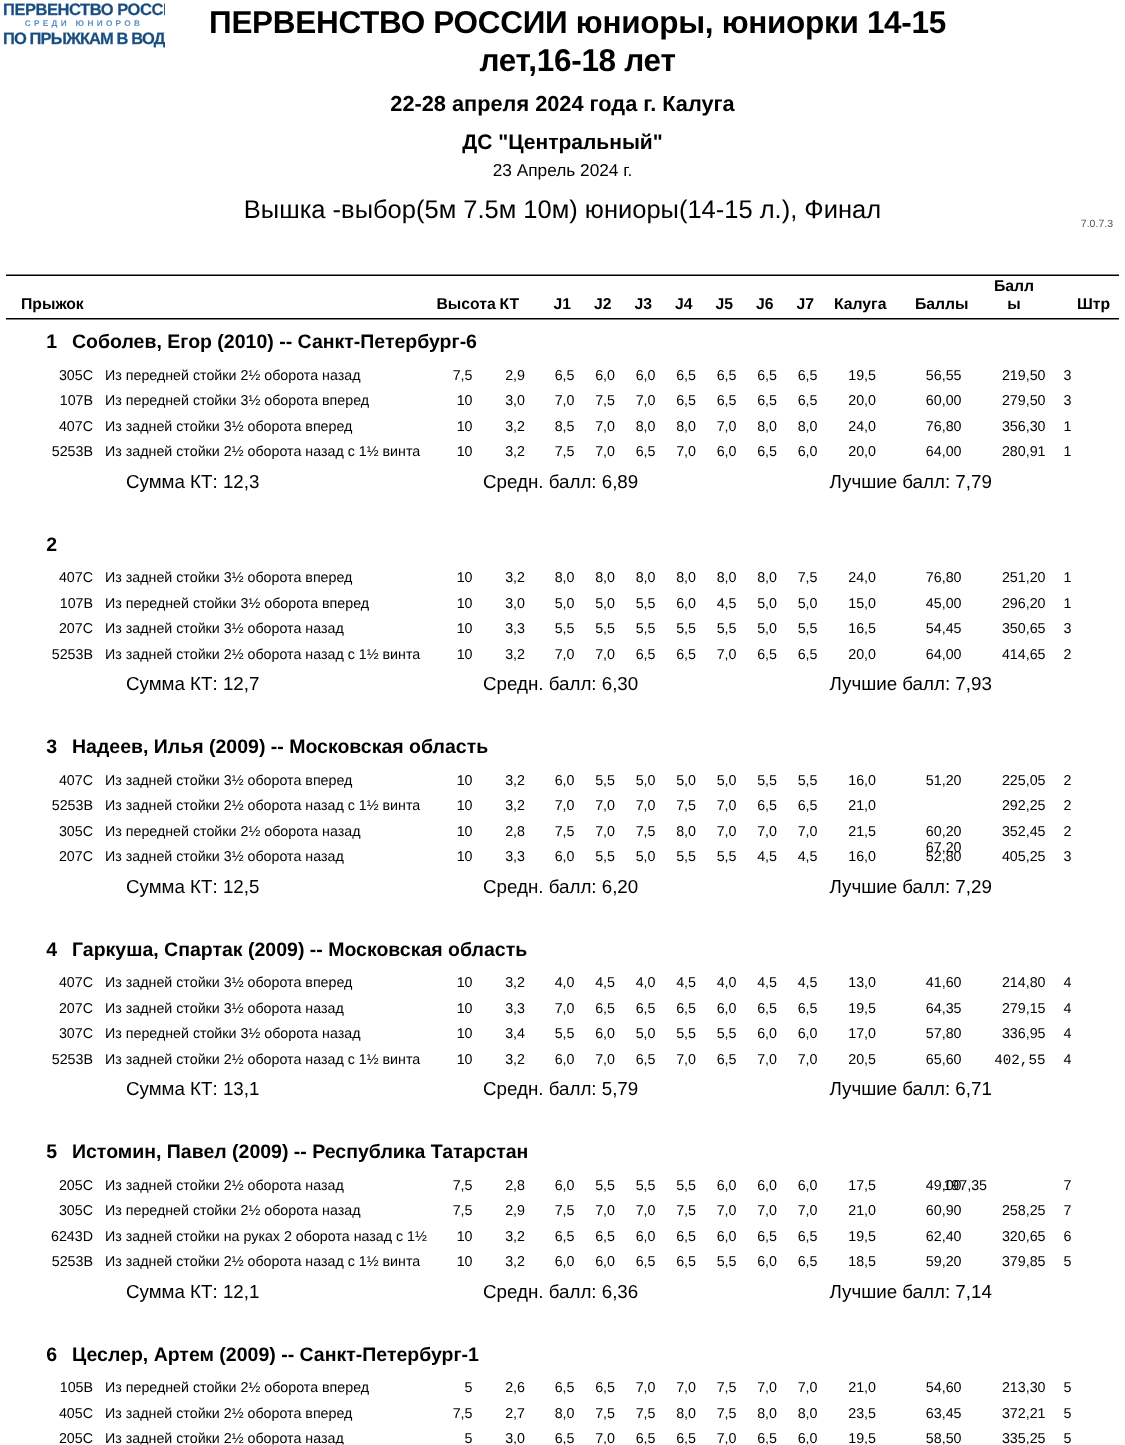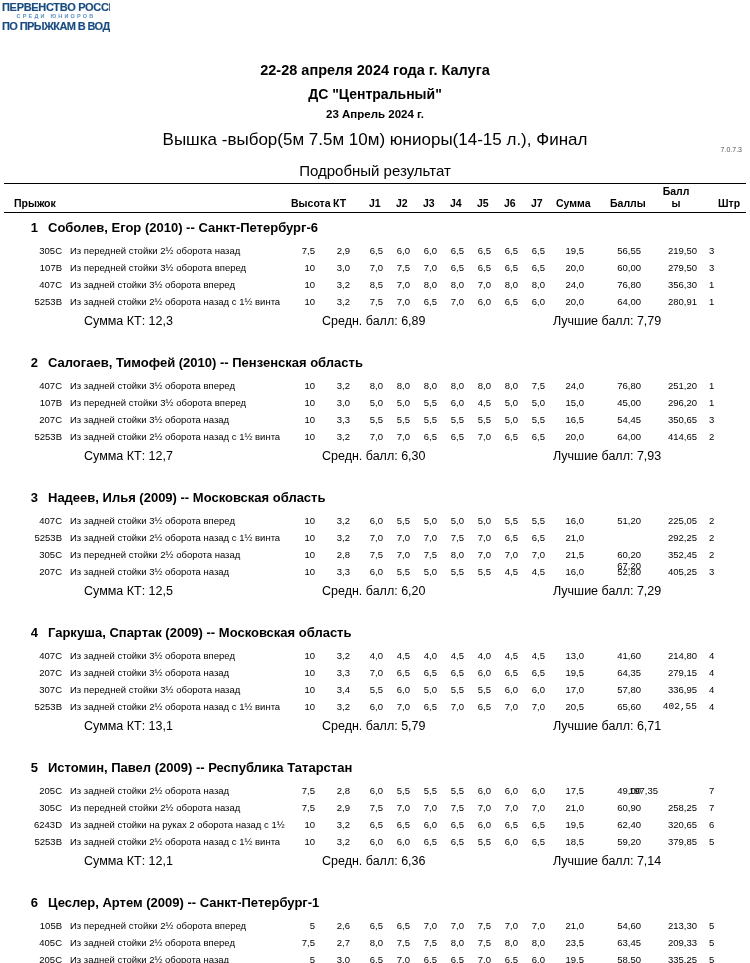--- a/index.html
+++ b/index.html
@@ -43,21 +43,21 @@
   .title-sub1 {
     position:absolute; left:0; right:0; top:62px;
     text-align:center; font-size:14.5px; font-weight:bold;
   }
   .title-sub2 {
     position:absolute; left:0; right:0; top:86px;
     text-align:center; font-size:14px; font-weight:bold;
   }
   .title-sub3 {
     position:absolute; left:0; right:0; top:108px;
-    text-align:center; font-size:11.5px; font-weight:bold;
+    text-align:center; font-size:11.5px; font-weight:normal;
   }
   .title-event {
     position:absolute; left:0; right:0; top:130px;
     text-align:center; font-size:17px; font-weight:normal;
   }
   .version {
     position:absolute; right:8px; top:146px;
     font-size:7px; color:#555;
   }
   .title-detail {
@@ -124,43 +124,43 @@
 
   <div class="header">
 
     <div class="logo-left">
       <span class="l1">ПЕРВЕНСТВО РОССИИ</span>
       <span class="l2">СРЕДИ ЮНИОРОВ</span>
       <span class="l3">ПО ПРЫЖКАМ В ВОДУ</span>
     </div>
 
 
+    <div class="title-main">ПЕРВЕНСТВО РОССИИ юниоры, юниорки 14-15 лет,16-18 лет</div>
     <div class="title-sub1">22-28 апреля 2024 года г. Калуга</div>
     <div class="title-sub2">ДС "Центральный"</div>
     <div class="title-sub3">23 Апрель 2024 г.</div>
     <div class="title-event">Вышка -выбор(5м 7.5м 10м) юниоры(14-15 л.), Финал</div>
     <div class="version">7.0.7.3</div>
-    <div class="title-detail">Подробный результат</div>
   </div>
 
   <div class="rule top"></div>
   <div class="rule bot"></div>
 
   <div class="colhead">
     <div class="ch" style="left:14px;  top:12px;">Прыжок</div>
     <div class="ch" style="left:291px; top:12px;">Высота</div>
     <div class="ch" style="left:333px; top:12px;">КТ</div>
     <div class="ch" style="left:369px; top:12px;">J1</div>
     <div class="ch" style="left:396px; top:12px;">J2</div>
     <div class="ch" style="left:423px; top:12px;">J3</div>
     <div class="ch" style="left:450px; top:12px;">J4</div>
     <div class="ch" style="left:477px; top:12px;">J5</div>
     <div class="ch" style="left:504px; top:12px;">J6</div>
     <div class="ch" style="left:531px; top:12px;">J7</div>
-    <div class="ch" style="left:556px; top:12px;">Сумма</div>
+    <div class="ch" style="left:556px; top:12px;">Калуга</div>
     <div class="ch" style="left:610px; top:12px;">Баллы</div>
     <div class="ch wrap" style="left:659px; top:0px;">Балл</div>
     <div class="ch wrap" style="left:659px; top:12px;">ы</div>
     <div class="ch" style="left:718px; top:12px;">Штр</div>
   </div>
 
   <div class="body" id="body">
       <div class="athlete">
         <div class="ath-head">
           <div class="ath-rank">1</div>
@@ -237,21 +237,20 @@
         <div class="sum-row">
           <div class="sum-cell sum-kt">Сумма КТ:  12,3</div>
           <div class="sum-cell sum-avg">Средн. балл:  6,89</div>
           <div class="sum-cell sum-best">Лучшие балл:  7,79</div>
         </div>
       </div>
       <div class="gap"></div>
       <div class="athlete">
         <div class="ath-head">
           <div class="ath-rank">2</div>
-          <div class="ath-name">Салогаев, Тимофей (2010) -- Пензенская область</div>
         </div>
         <div class="dive-row">
           <div class="dive-code" style="">407C</div>
           <div class="dive-desc" style="">Из задней стойки 3½ оборота вперед</div>
           <div class="num" style="left:289px;width:26px;">10</div>
           <div class="num" style="left:324px;width:26px;">3,2</div>
           <div class="num" style="left:359px;width:24px;">8,0</div>
           <div class="num" style="left:386px;width:24px;">8,0</div>
           <div class="num" style="left:413px;width:24px;">8,0</div>
           <div class="num" style="left:440px;width:24px;">8,0</div>
@@ -590,21 +589,21 @@
           <div class="num" style="left:324px;width:26px;">2,7</div>
           <div class="num" style="left:359px;width:24px;">8,0</div>
           <div class="num" style="left:386px;width:24px;">7,5</div>
           <div class="num" style="left:413px;width:24px;">7,5</div>
           <div class="num" style="left:440px;width:24px;">8,0</div>
           <div class="num" style="left:467px;width:24px;">7,5</div>
           <div class="num" style="left:494px;width:24px;">8,0</div>
           <div class="num" style="left:521px;width:24px;">8,0</div>
           <div class="num" style="left:557px;width:27px;">23,5</div>
           <div class="num" style="left:607px;width:34px;">63,45</div>
-          <div class="num" style="left:657px;width:40px;">209,33</div>
+          <div class="num" style="left:657px;width:40px;">372,21</div>
           <div class="num" style="left:709px;width:10px;text-align:left;">5</div>
         </div>
         <div class="dive-row">
           <div class="dive-code" style="">205C</div>
           <div class="dive-desc" style="">Из задней стойки 2½ оборота назад</div>
           <div class="num" style="left:289px;width:26px;">5</div>
           <div class="num" style="left:324px;width:26px;">3,0</div>
           <div class="num" style="left:359px;width:24px;">6,5</div>
           <div class="num" style="left:386px;width:24px;">7,0</div>
           <div class="num" style="left:413px;width:24px;">6,5</div>

